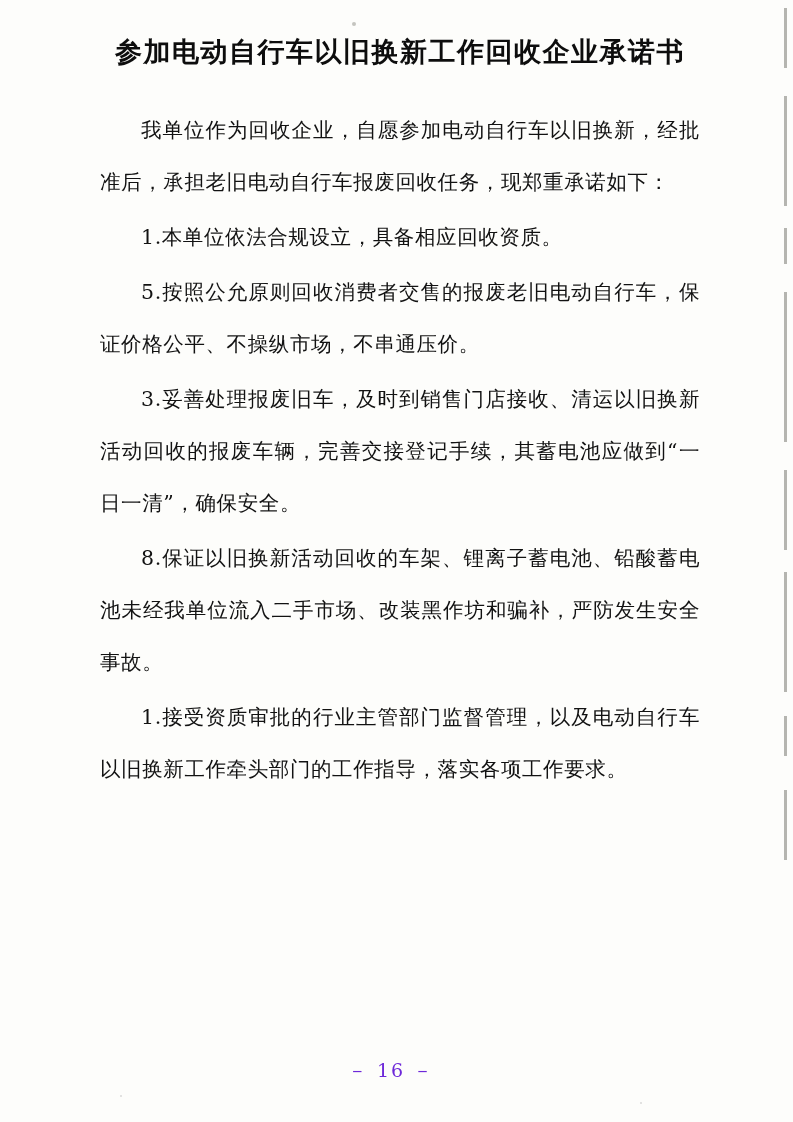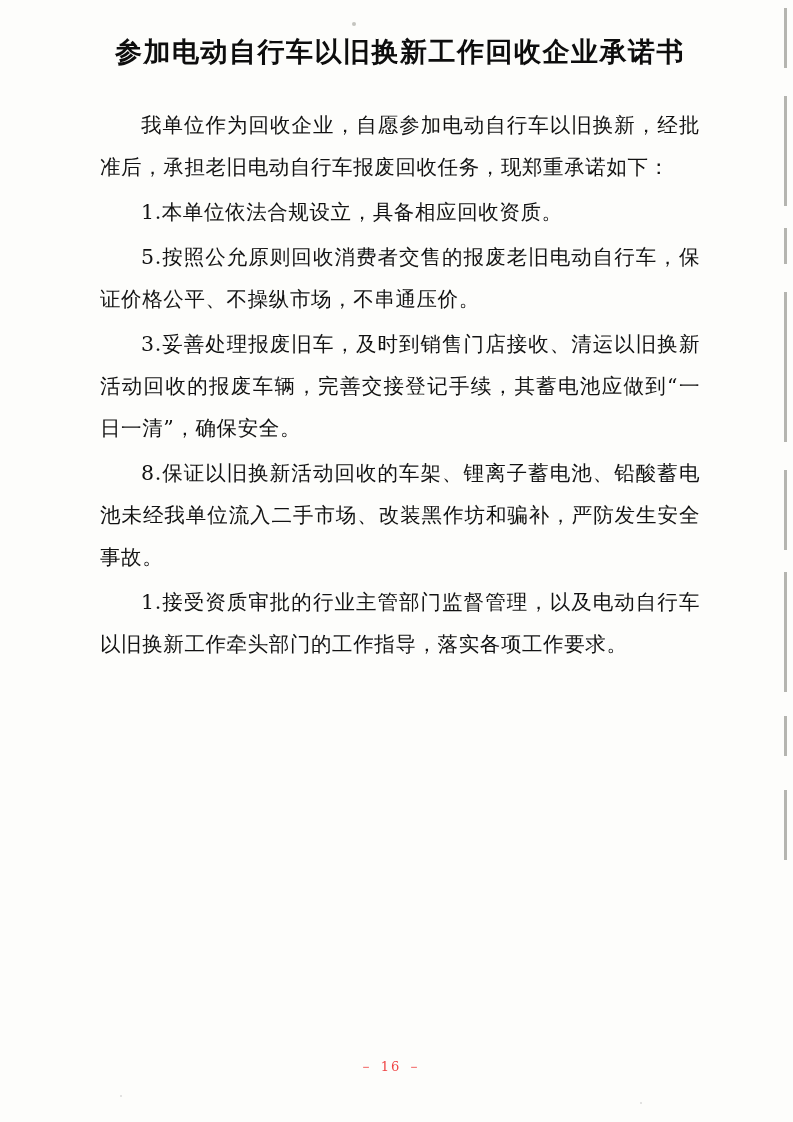--- a/index.html
+++ b/index.html
@@ -63,36 +63,36 @@
     font-family: "DejaVu Sans", "Liberation Sans", sans-serif;
   }
 
   .body-block {
     margin-top: 34px;
   }
 
   p.para {
     margin: 0 0 3px 0;
     font-size: 20.5px;
-    line-height: 42px;
+    line-height: 52px;
     text-indent: 41px;
     letter-spacing: 0.6px;
     text-align: justify;
     color: #121212;
   }
 
   .page-number {
     position: absolute;
     left: 0;
     right: 11px;
     top: 1058px;
     text-align: center;
-    font-size: 13px;
+    font-size: 19px;
     letter-spacing: 2px;
-    color: #ef4444;
+    color: #6d28d9;
   }
   .page-number span { display: inline-block; }
 
   
   .noise {
     position: absolute;
     background: #999;
     opacity: .35;
     border-radius: 50%;
   }

